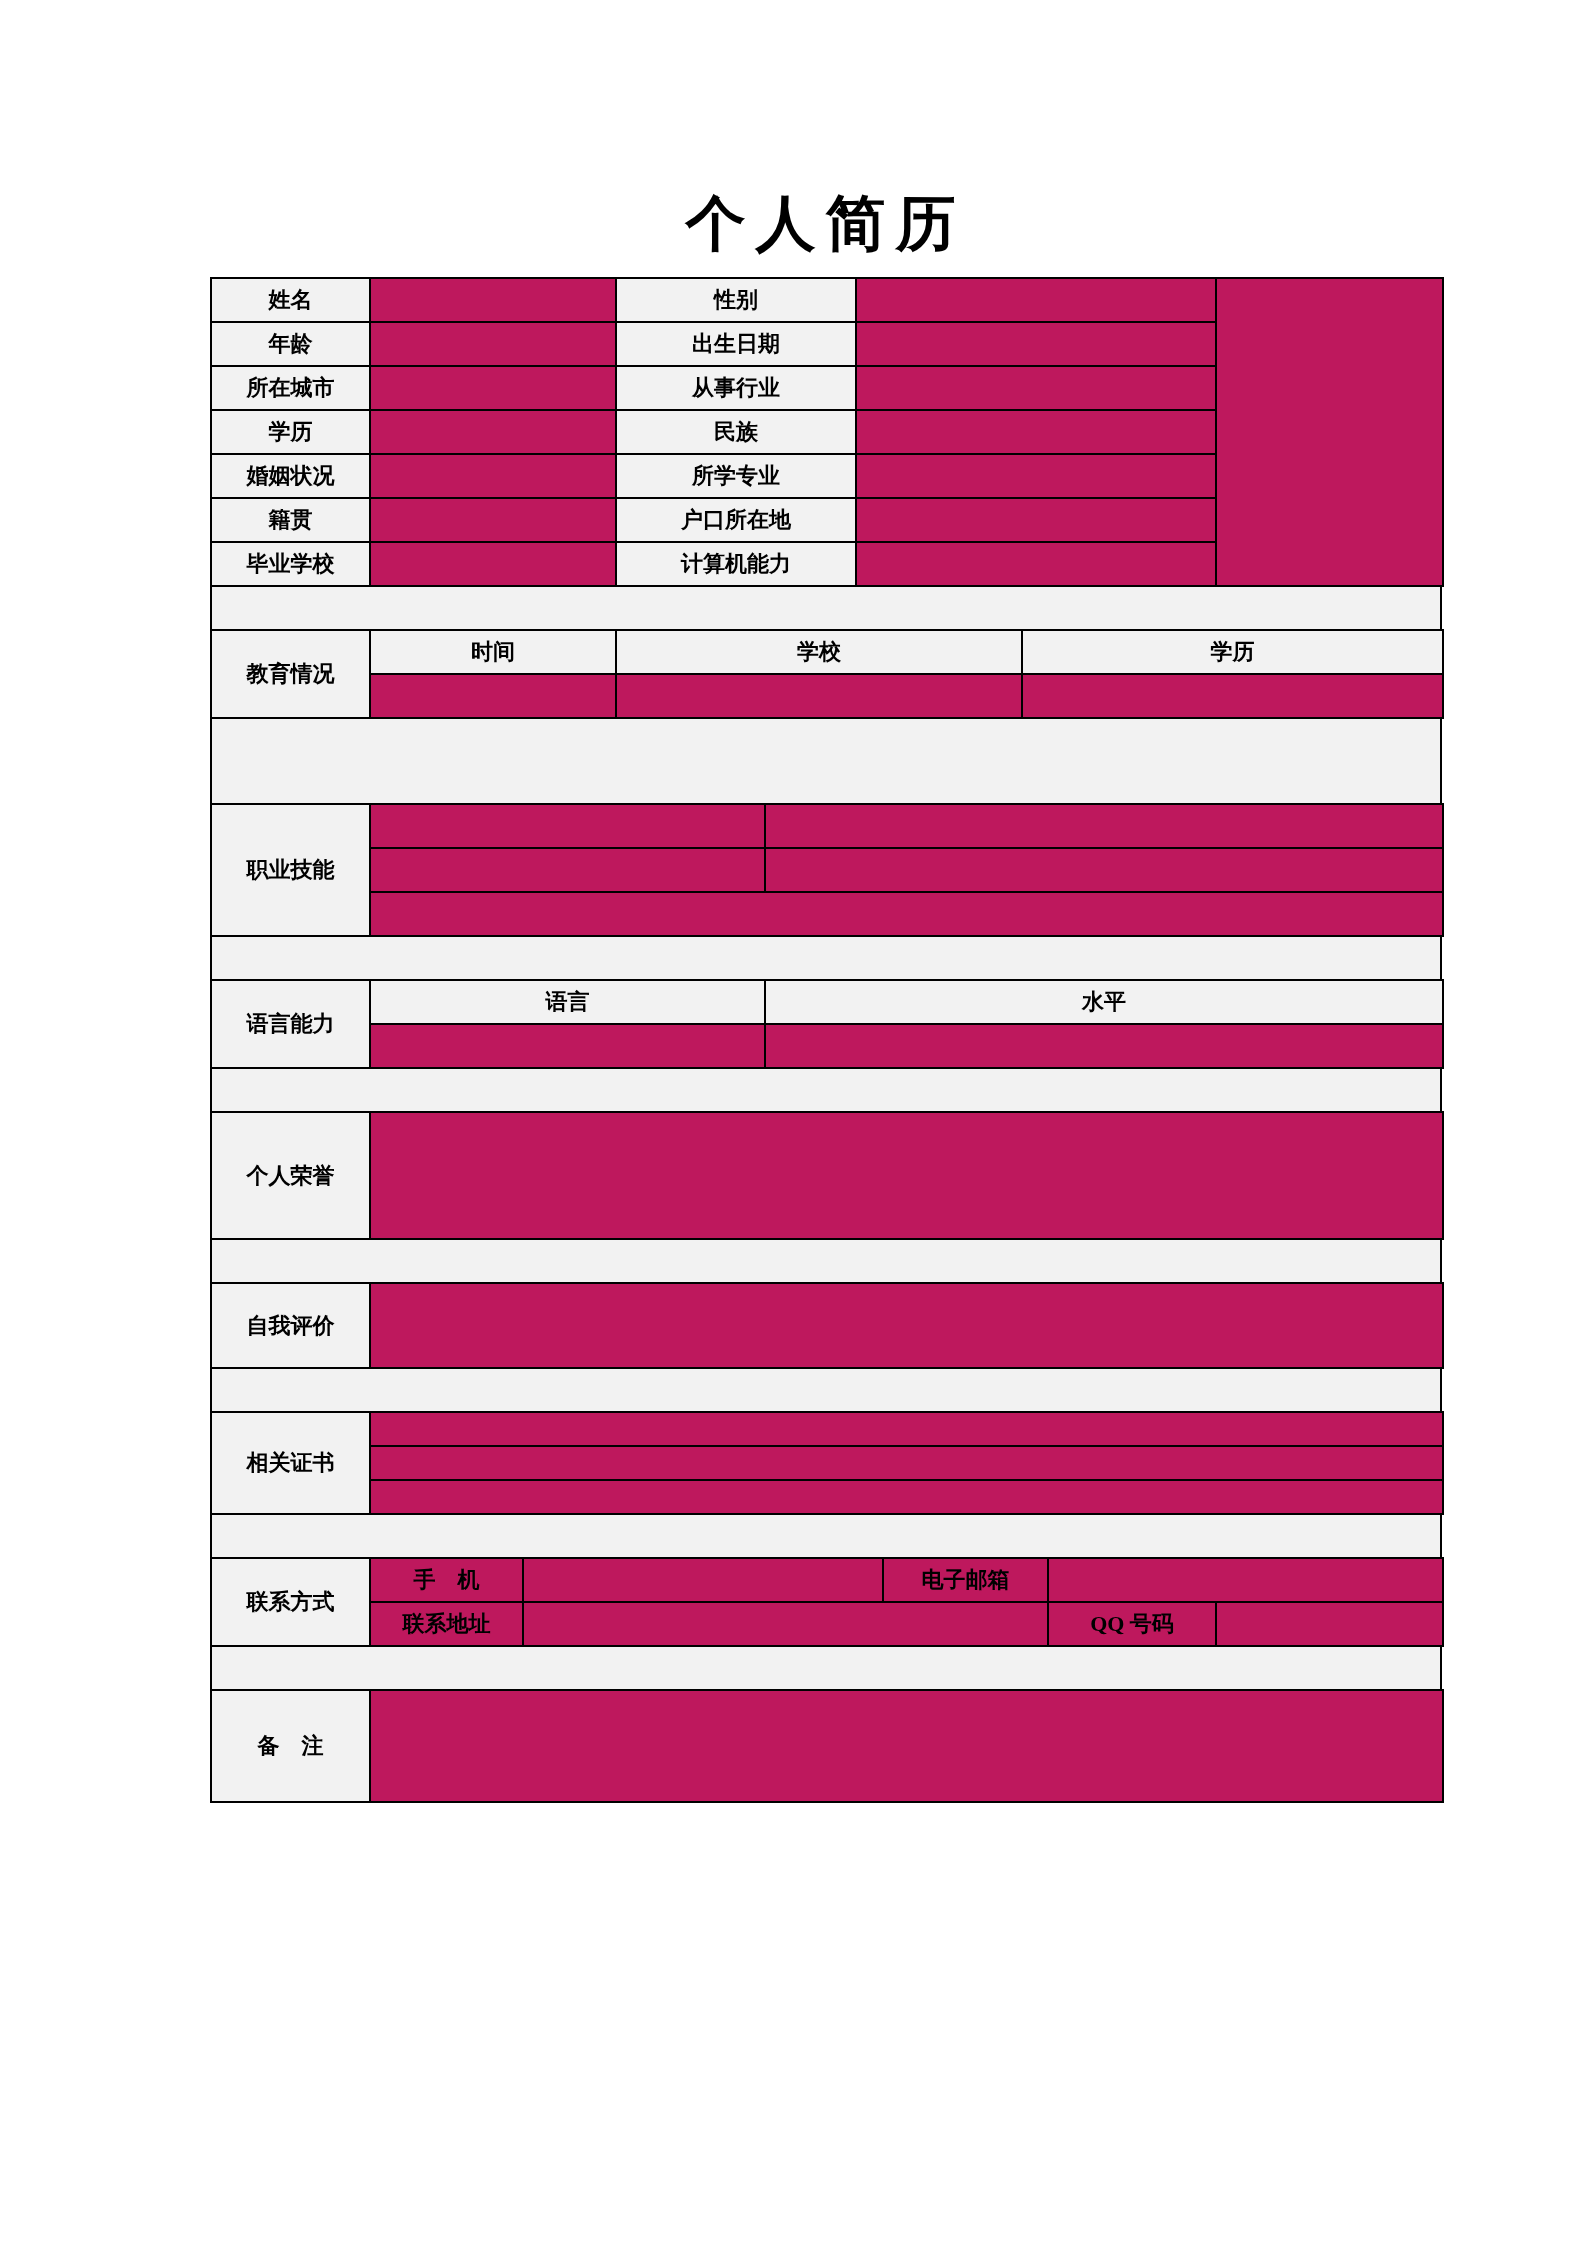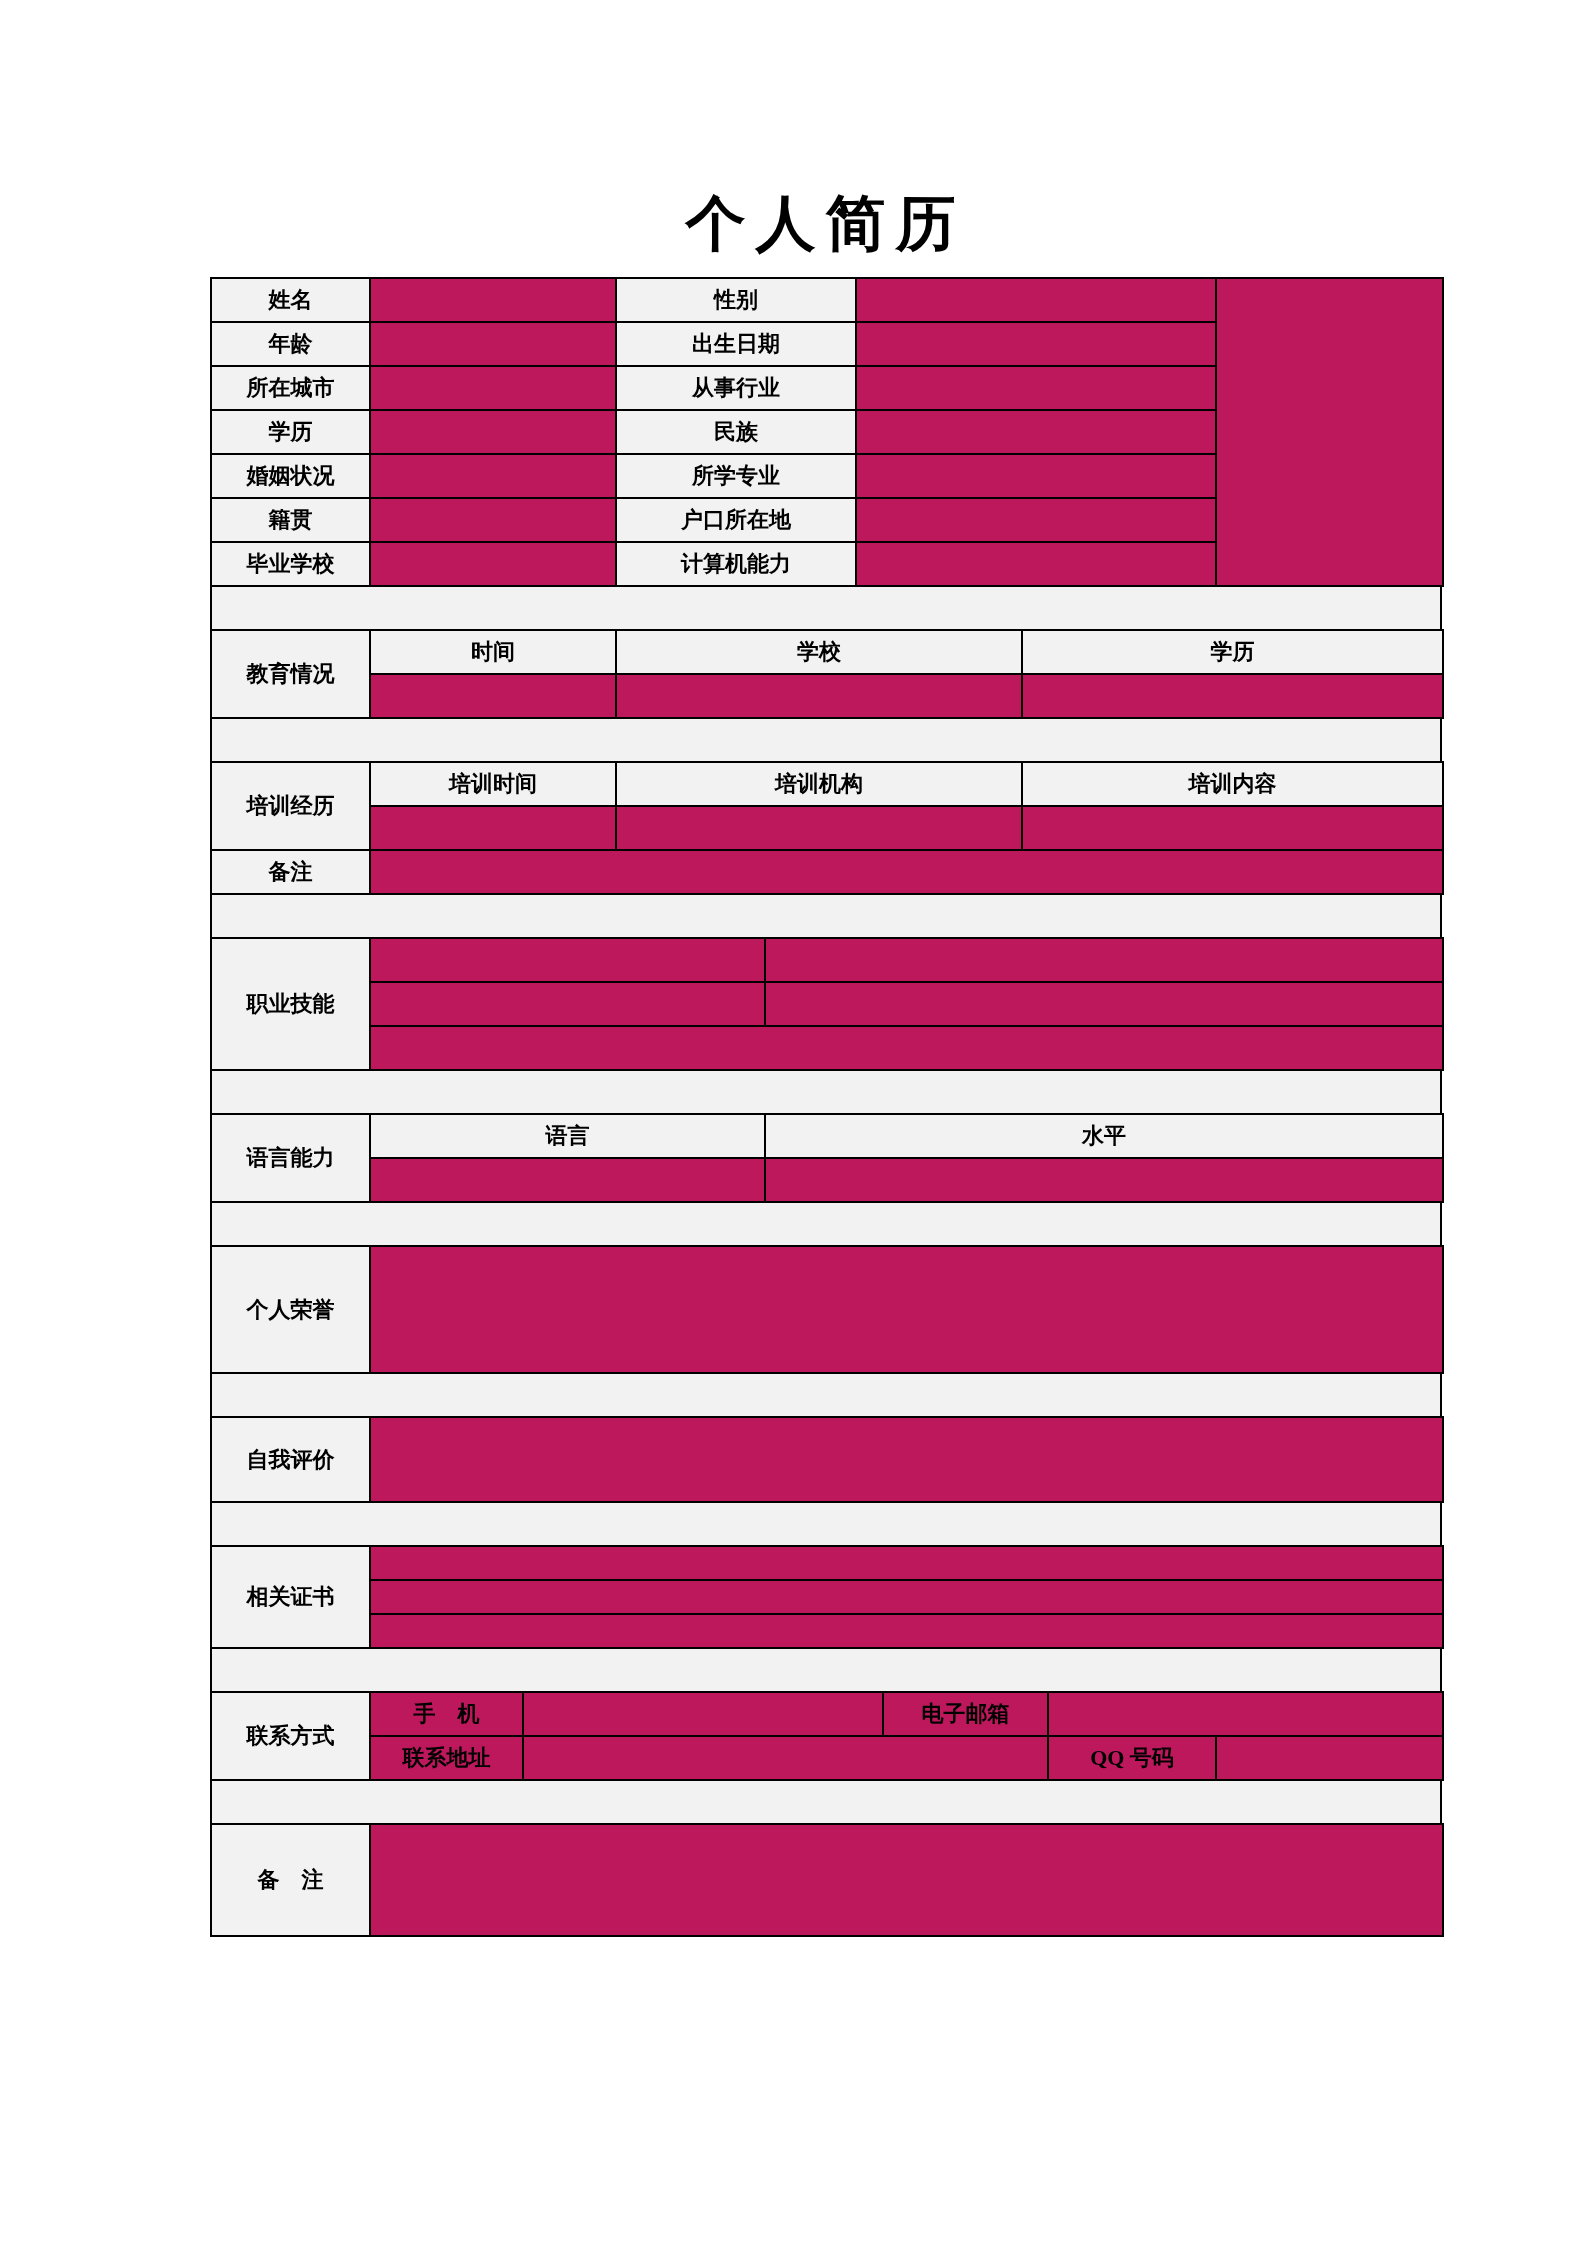--- a/index.html
+++ b/index.html
@@ -122,45 +122,20 @@
       <tr class="r44">
         <td class="val"></td>
         <td class="val"></td>
         <td class="val"></td>
       </tr>
     </tbody>
       </table>
 
     <div class="sep"></div>
 
-    <table>
-      <colgroup>
-          <col style="width:159px">
-          <col style="width:246px">
-          <col style="width:406px">
-          <col style="width:421px">
-        </colgroup>
-      <tbody>
-          <tr class="r44">
-        <td class="lab" rowspan="2">培训经历</td>
-        <td class="lab">培训时间</td>
-        <td class="lab">培训机构</td>
-        <td class="lab">培训内容</td>
-      </tr>
-      <tr class="r44">
-        <td class="val"></td>
-        <td class="val"></td>
-        <td class="val"></td>
-      </tr>
-      <tr class="r44">
-        <td class="lab">备注</td>
-        <td class="val" colspan="3"></td>
-      </tr>
-    </tbody>
-      </table>
 
     <div class="sep"></div>
 
     <table>
       <colgroup>
           <col style="width:159px">
           <col style="width:395px">
           <col style="width:678px">
         </colgroup>
       <tbody>

